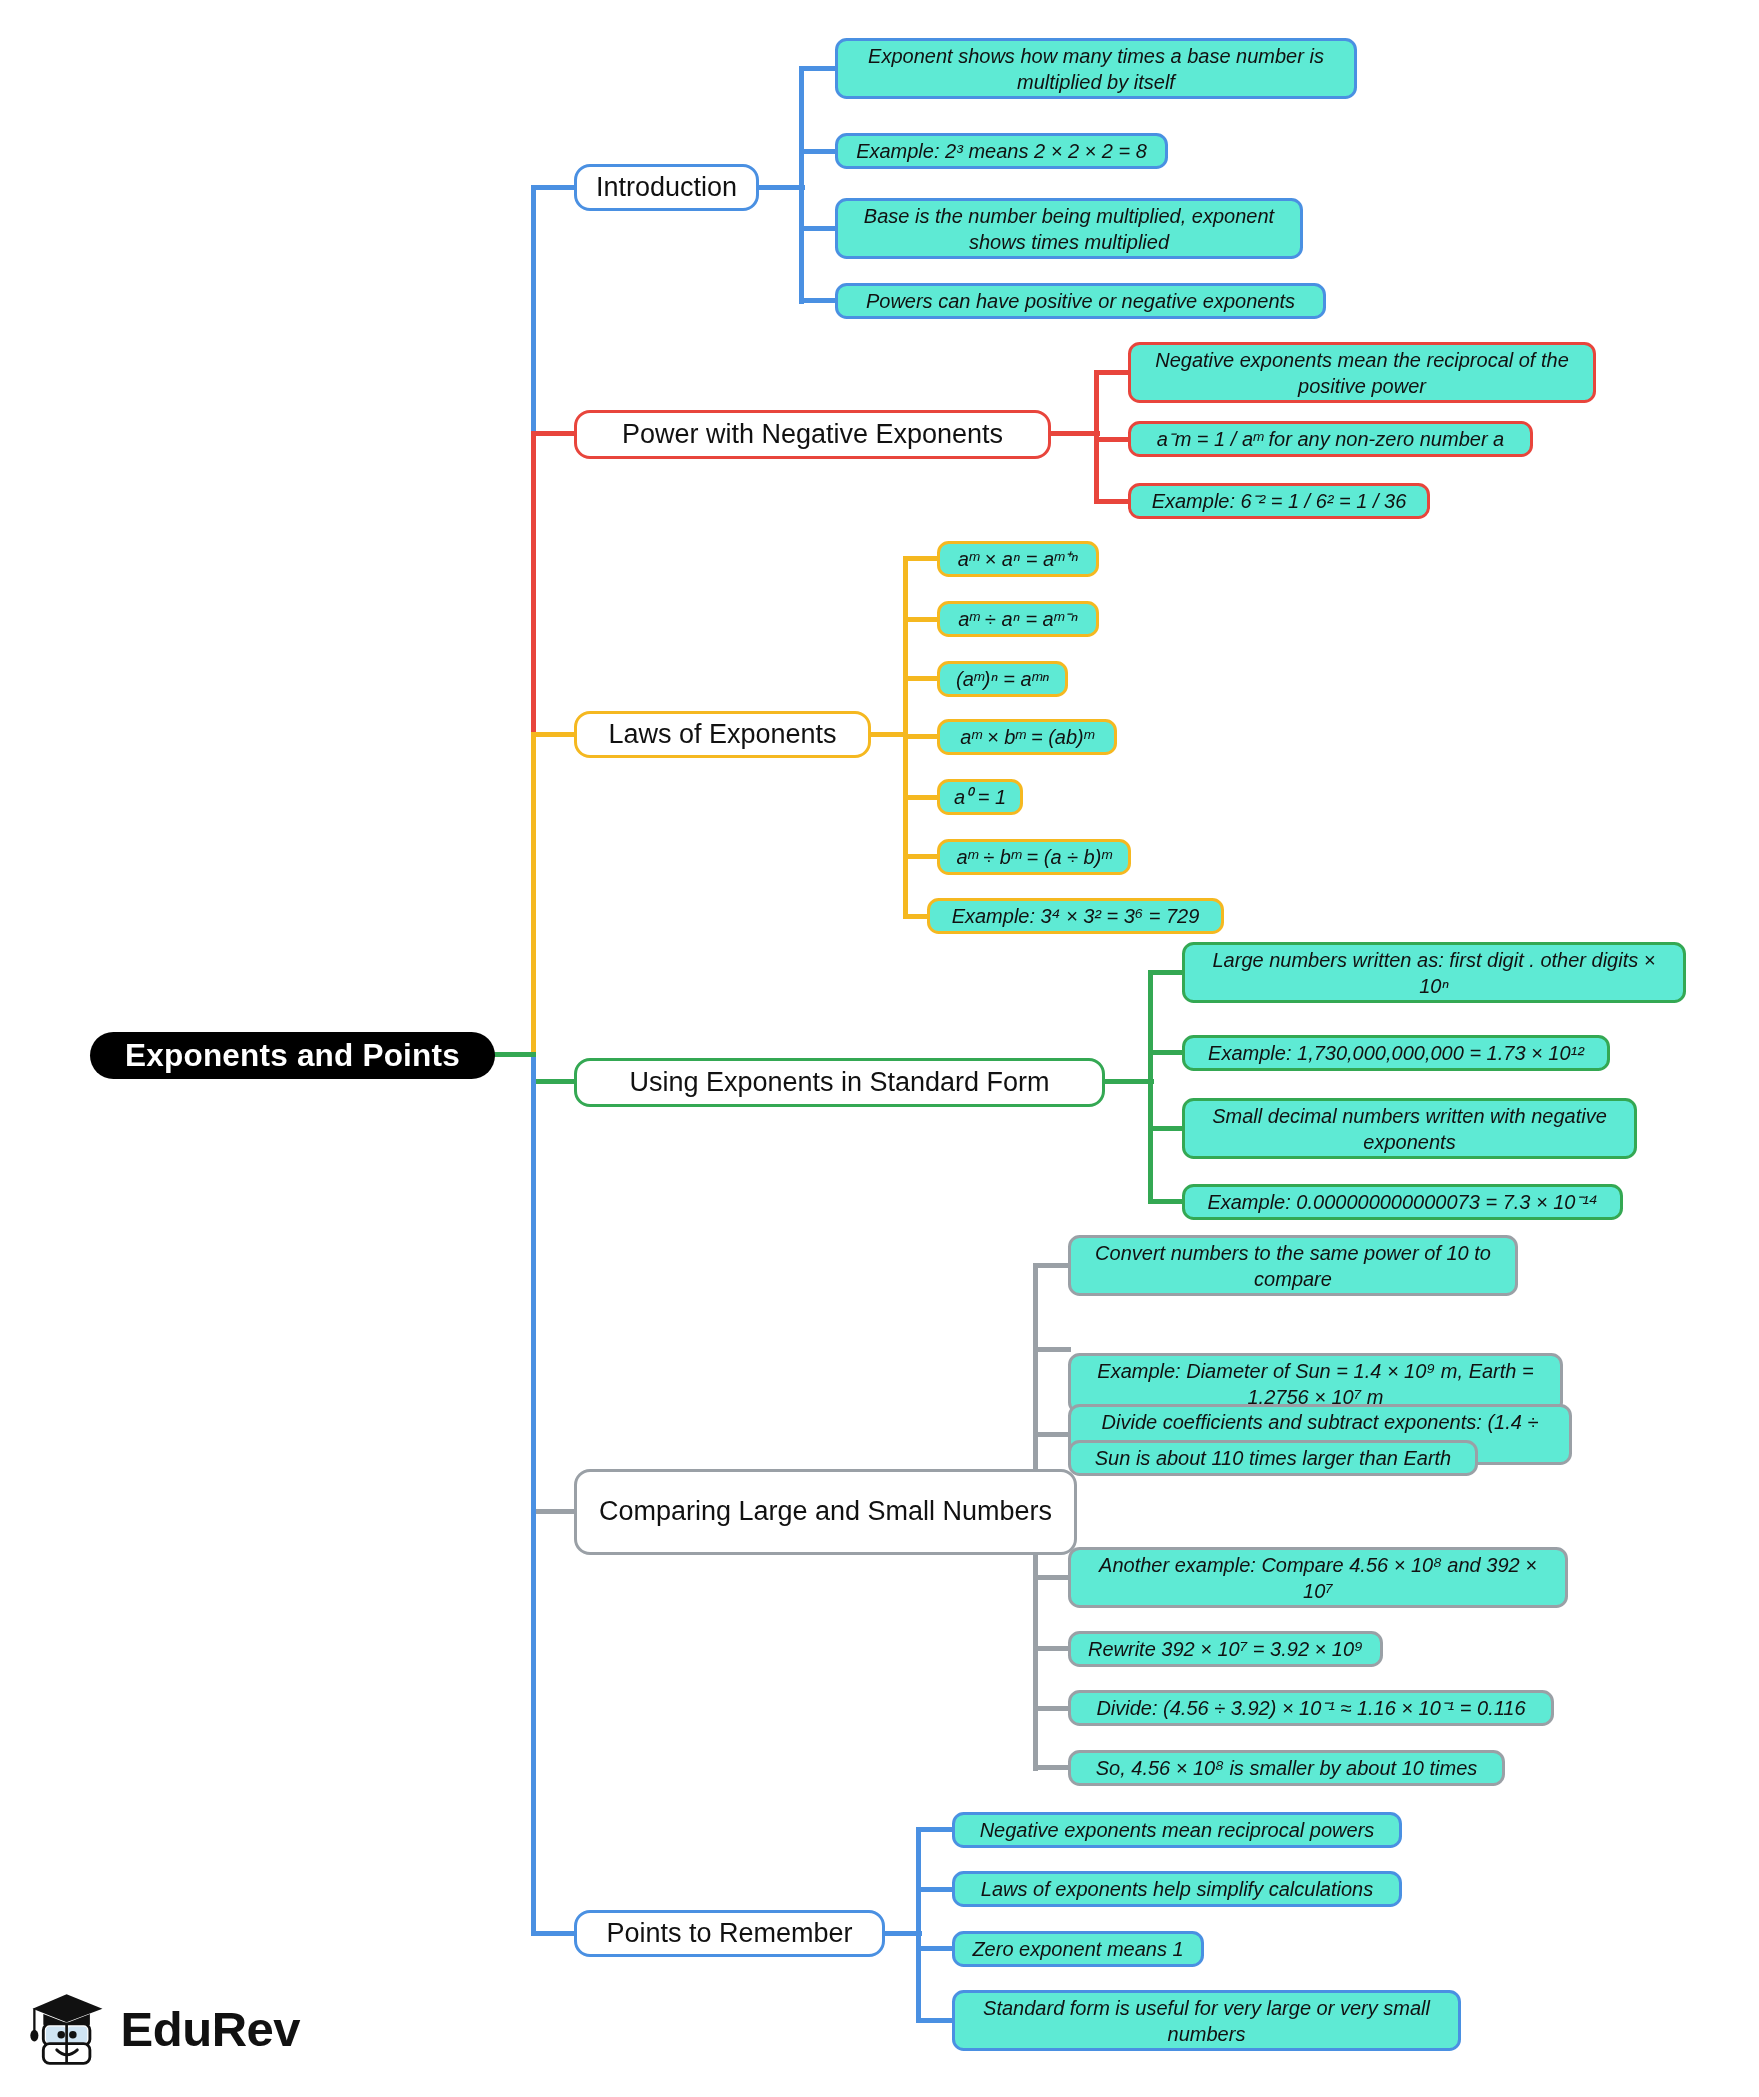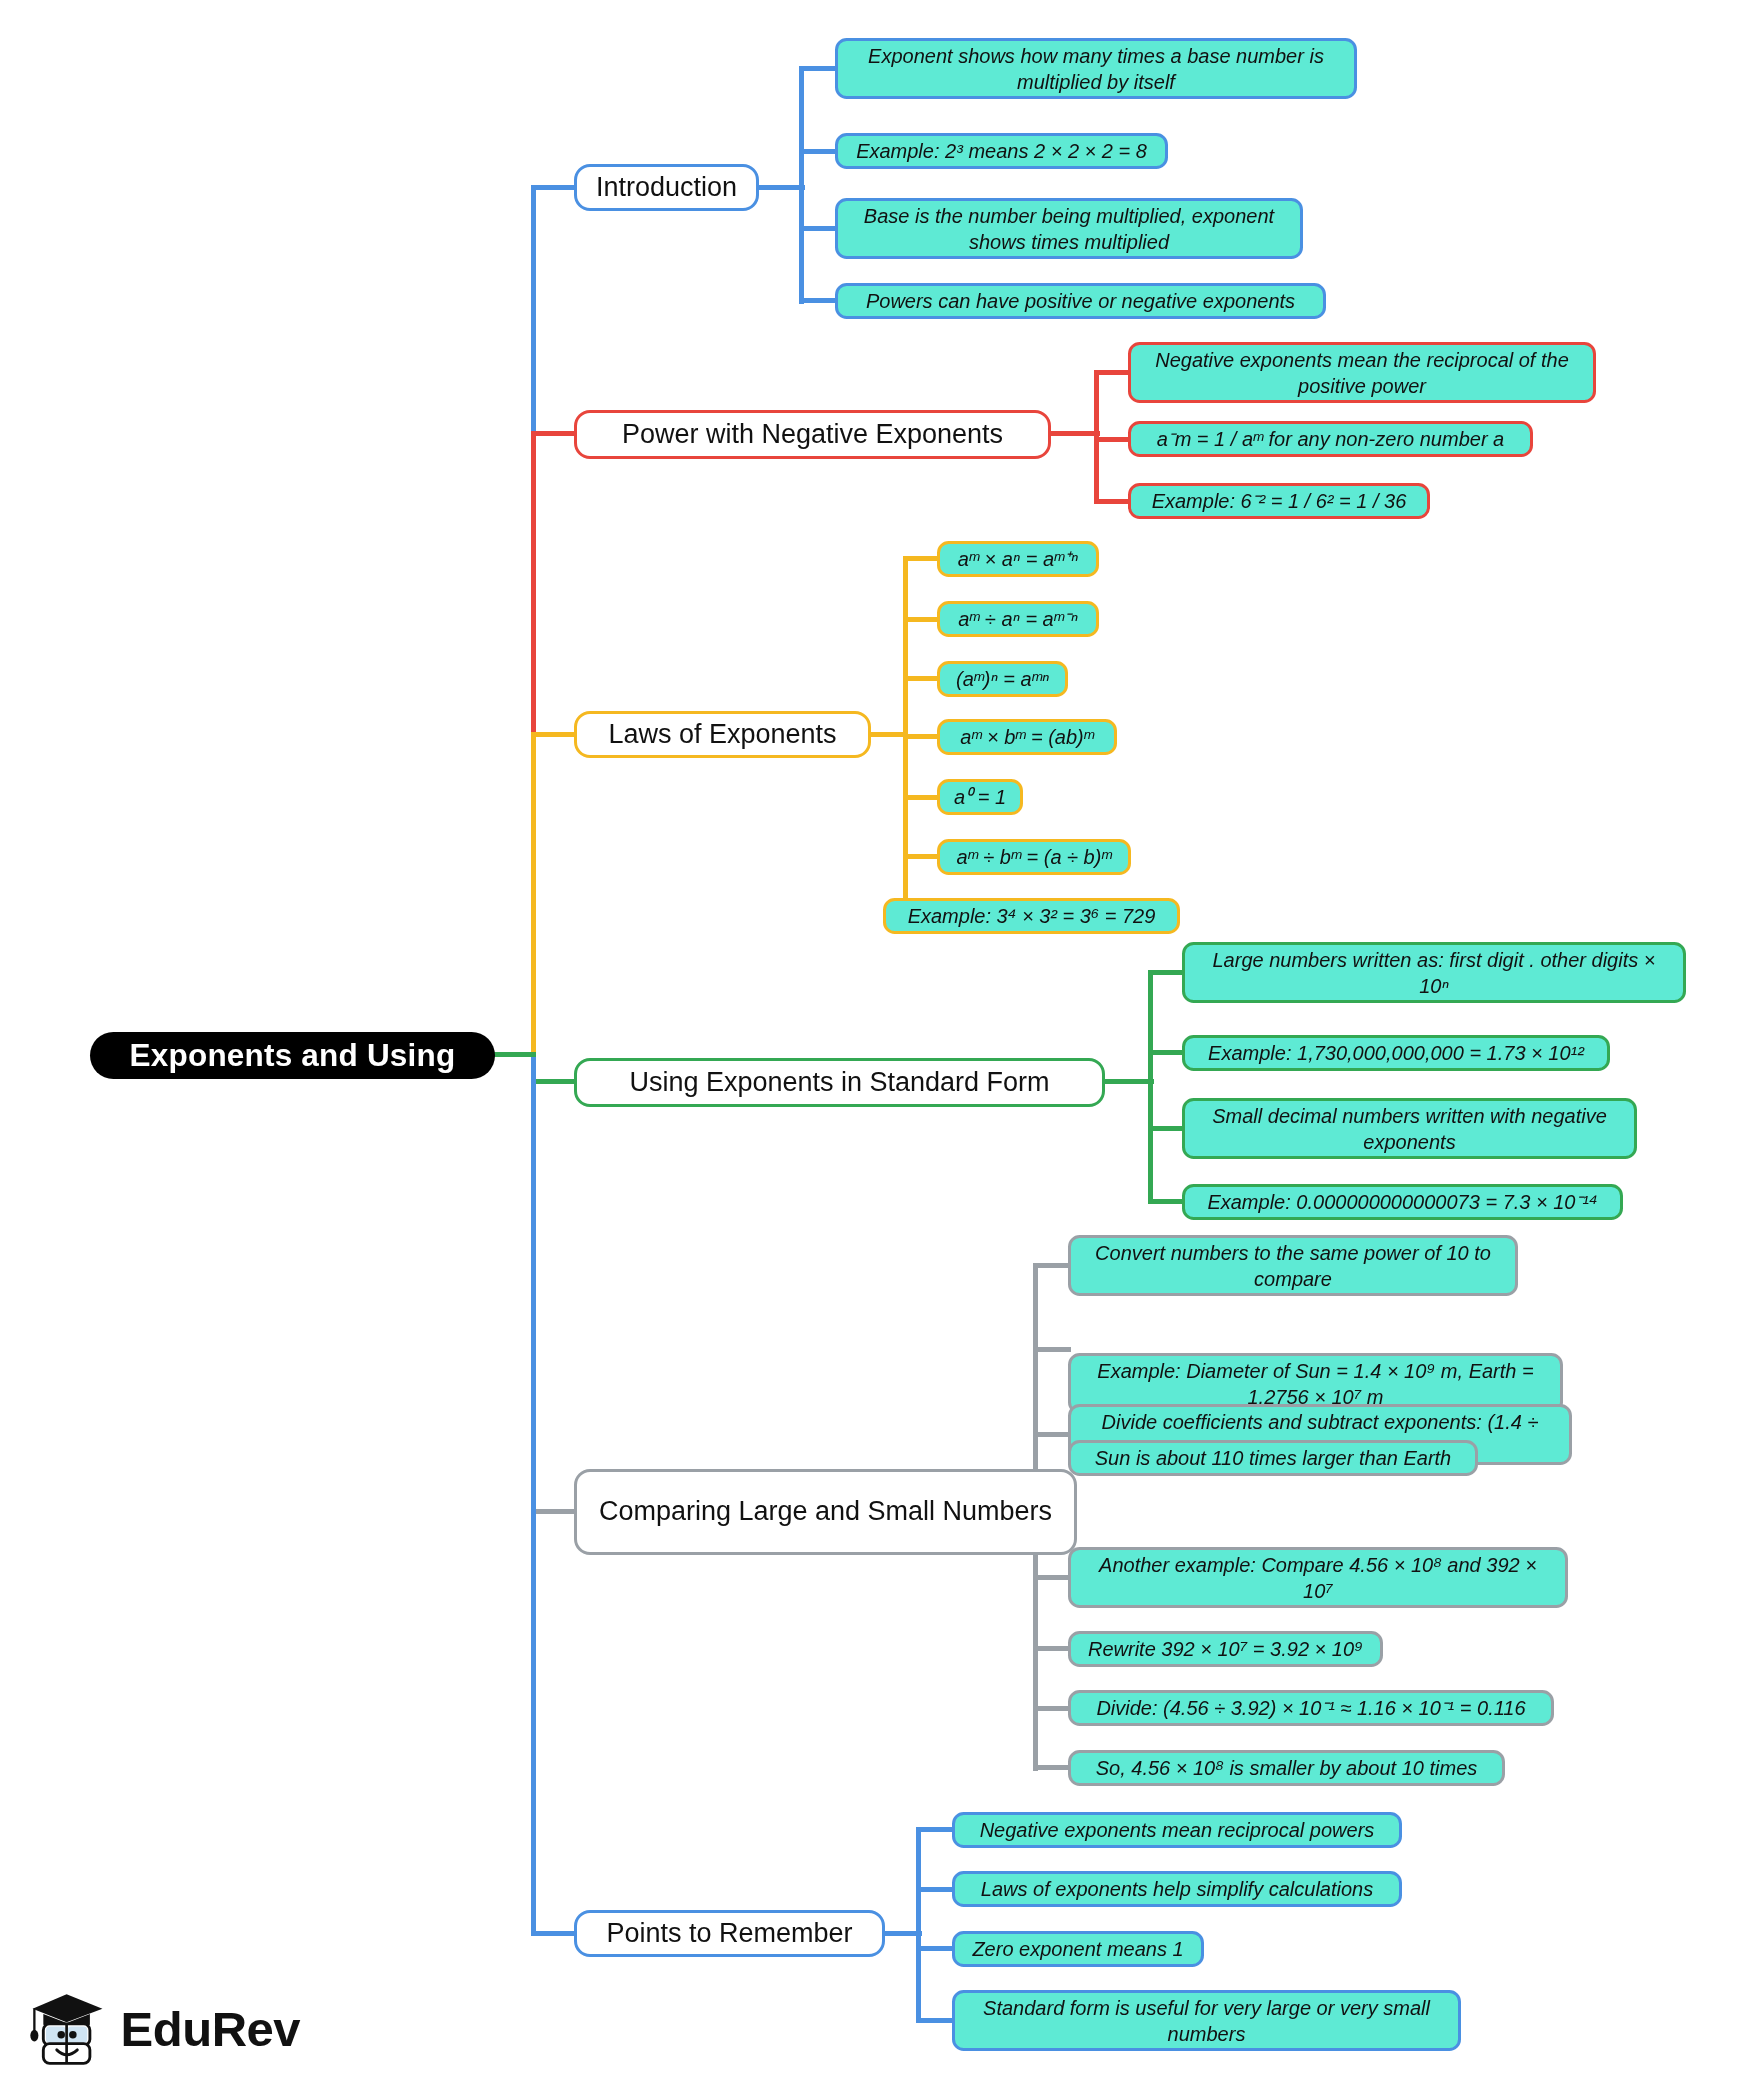--- a/index.html
+++ b/index.html
@@ -136,21 +136,21 @@
       <div class="conn" style="left: 1033px; top: 1765px; width: 38px; height: 5.4px; background: rgb(154, 160, 166);"></div>
       <div class="conn" style="left: 883px; top: 1931px; width: 39px; height: 5.4px; background: rgb(74, 144, 226);"></div>
       <div class="conn" style="left: 916px; top: 1827px; width: 5.4px; height: 196px; background: rgb(74, 144, 226);"></div>
       <div class="conn" style="left: 916px; top: 1827px; width: 40px; height: 5.4px; background: rgb(74, 144, 226);"></div>
       <div class="conn" style="left: 916px; top: 1887px; width: 40px; height: 5.4px; background: rgb(74, 144, 226);"></div>
       <div class="conn" style="left: 916px; top: 1946px; width: 40px; height: 5.4px; background: rgb(74, 144, 226);"></div>
       <div class="conn" style="left: 916px; top: 2018px; width: 40px; height: 5.4px; background: rgb(74, 144, 226);"></div>
     </div>
 
   <div class="root-node" id="root-node" style="left: 90px; top: 1032px; width: 405px; height: 47px;">
-    <span>Exponents and Using</span>
+    <span>Exponents and Points</span>
   </div>
 
   <div id="nodes">
       <div class="branch-node" style="left: 574px; top: 164px; width: 185px; height: 47px; border-color: rgb(74, 144, 226);">
         <span>Introduction</span>
       </div>
       <div class="leaf-node" style="left: 835px; top: 38px; width: 522px; height: 61px; border-color: rgb(74, 144, 226);">
         <span>Exponent shows how many times a base number is multiplied by itself</span>
       </div>
       <div class="leaf-node" style="left: 835px; top: 133px; width: 333px; height: 36px; border-color: rgb(74, 144, 226);">
@@ -188,21 +188,21 @@
       </div>
       <div class="leaf-node" style="left: 937px; top: 719px; width: 180px; height: 36px; border-color: rgb(245, 184, 32);">
         <span>aᵐ × bᵐ = (ab)ᵐ</span>
       </div>
       <div class="leaf-node" style="left: 937px; top: 779px; width: 86px; height: 36px; border-color: rgb(245, 184, 32);">
         <span>a⁰ = 1</span>
       </div>
       <div class="leaf-node" style="left: 937px; top: 839px; width: 194px; height: 36px; border-color: rgb(245, 184, 32);">
         <span>aᵐ ÷ bᵐ = (a ÷ b)ᵐ</span>
       </div>
-      <div class="leaf-node" style="left: 883px; top: 898px; width: 297px; height: 36px; border-color: rgb(245, 184, 32); text-align: center;">
+      <div class="leaf-node" style="left: 927px; top: 898px; width: 297px; height: 36px; border-color: rgb(245, 184, 32); text-align: center;">
         <span>Example: 3⁴ × 3² = 3⁶ = 729</span>
       </div>
       <div class="branch-node" style="left: 574px; top: 1058px; width: 531px; height: 49px; border-color: rgb(52, 168, 83); text-align: right;">
         <span>Using Exponents in Standard Form</span>
       </div>
       <div class="leaf-node" style="left: 1182px; top: 942px; width: 504px; height: 61px; border-color: rgb(52, 168, 83);">
         <span>Large numbers written as: first digit . other digits × 10ⁿ</span>
       </div>
       <div class="leaf-node" style="left: 1182px; top: 1035px; width: 428px; height: 36px; border-color: rgb(52, 168, 83);">
         <span>Example: 1,730,000,000,000 = 1.73 × 10¹²</span>

